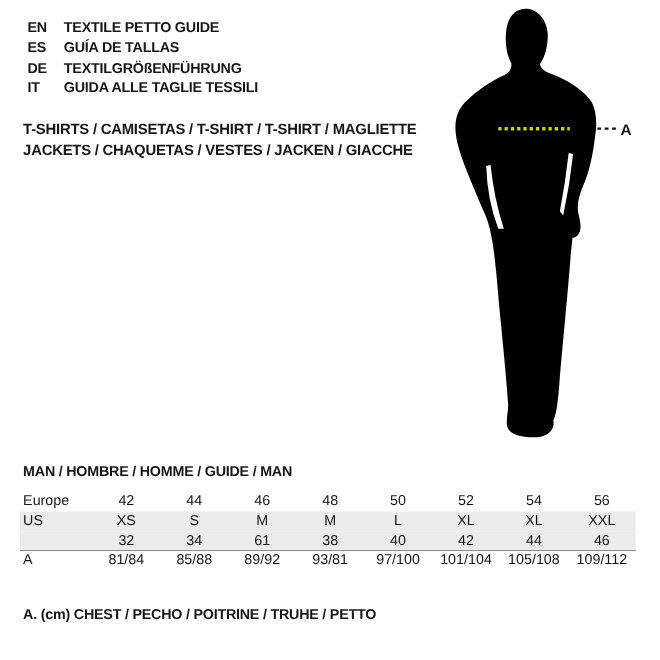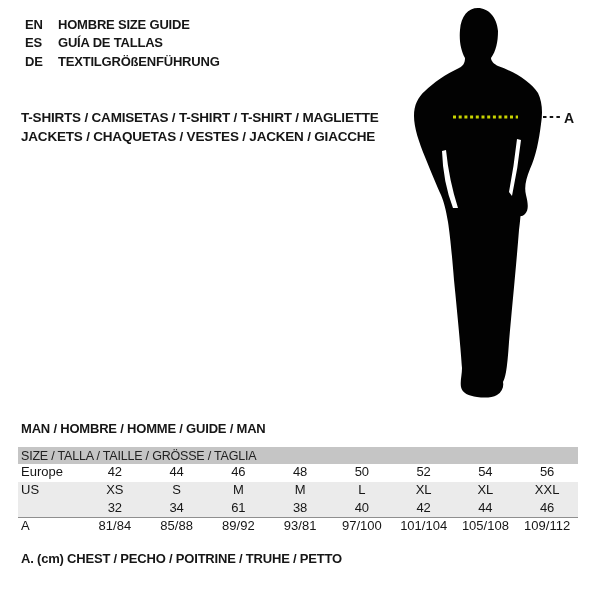--- a/index.html
+++ b/index.html
@@ -61,29 +61,33 @@
   }
 </style>
 </head>
 <body>
 
 <div class="canvas">
 
   <div class="lang-list">
     <div class="lang-row">
       <span class="lang-code">EN</span>
-      <span class="lang-title">HOMBRE SIZE GUIDE</span>
+      <span class="lang-title">TEXTILE PETTO GUIDE</span>
     </div>
     <div class="lang-row">
       <span class="lang-code">ES</span>
       <span class="lang-title">GUÍA DE TALLAS</span>
     </div>
     <div class="lang-row">
       <span class="lang-code">DE</span>
       <span class="lang-title">TEXTILGRÖßENFÜHRUNG</span>
+    </div>
+    <div class="lang-row">
+      <span class="lang-code">IT</span>
+      <span class="lang-title">GUIDA ALLE TAGLIE TESSILI</span>
     </div>
   </div>
 
   <div class="categories">
     <div class="category-line">T-SHIRTS / CAMISETAS / T-SHIRT / T-SHIRT / MAGLIETTE</div>
     <div class="category-line">JACKETS / CHAQUETAS / VESTES / JACKEN / GIACCHE</div>
   </div>
 
   <svg class="figure-svg" viewBox="0 0 220 410" xmlns="http://www.w3.org/2000/svg" aria-hidden="true">
     <path fill="#020202" d="
@@ -122,21 +126,20 @@
     <path fill="#ffffff" d="M66 150 Q69 180 78 208 L73 208 Q63 182 62 151 Z"></path>
     <path fill="#ffffff" d="M141 140 Q138 168 132 196 L129 192 Q134 166 137 139 Z"></path>
     <line x1="73" y1="117" x2="138" y2="117" stroke="#c9d400" stroke-width="3.2" stroke-dasharray="3 2.7"></line>
     <line x1="163" y1="117" x2="180" y2="117" stroke="#141414" stroke-width="2" stroke-dasharray="3.5 3.2"></line>
     <text x="184" y="122.5">A</text>
   </svg>
 
   <div class="section-title">MAN / HOMBRE / HOMME / GUIDE / MAN</div>
 
   <div class="size-table">
-    <div class="thead">SIZE / TALLA / TAILLE / GRÖSSE / TAGLIA</div>
 
     <div class="trow">
       <span class="tlabel">Europe</span>
       <span class="tcell">42</span>
       <span class="tcell">44</span>
       <span class="tcell">46</span>
       <span class="tcell">48</span>
       <span class="tcell">50</span>
       <span class="tcell">52</span>
       <span class="tcell">54</span>

